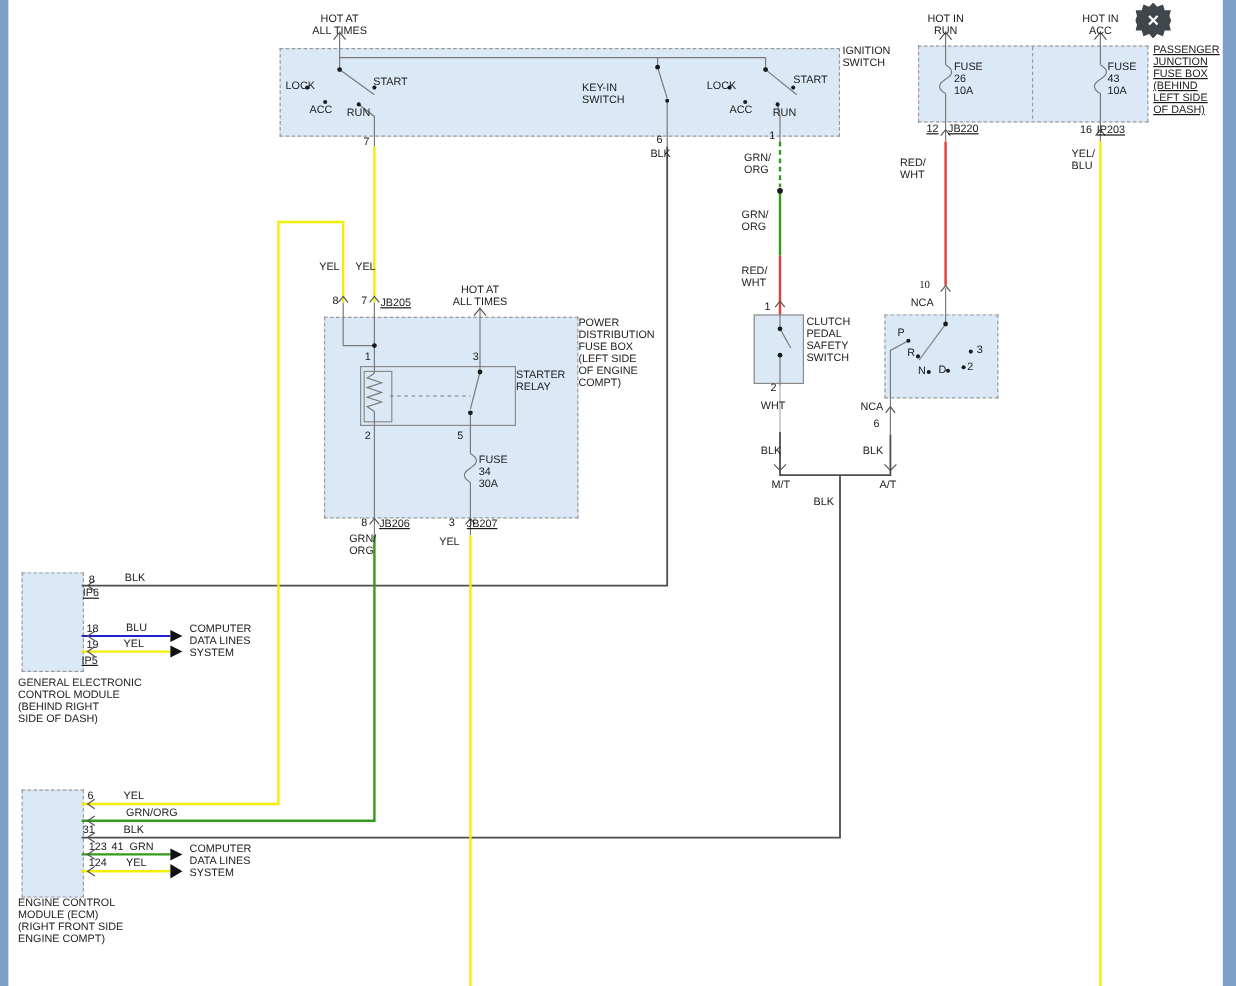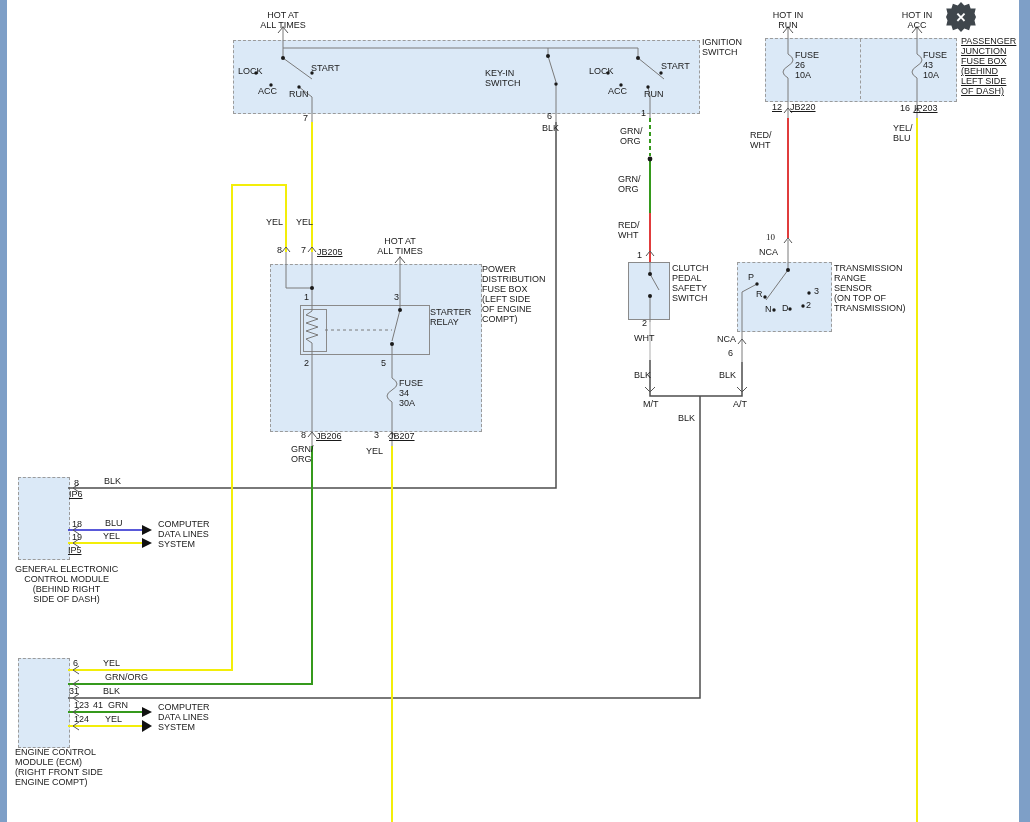--- a/index.html
+++ b/index.html
@@ -264,25 +264,20 @@
 SWITCH</div>
   <div class="lbl" style="left:642px;top:318px;">2</div>
   <div class="lbl" style="left:634px;top:333px;">WHT</div>
   <div class="lbl" style="left:634px;top:370px;">BLK</div>
   <div class="lbl" style="left:643px;top:399px;">M/T</div>
   <div class="lbl" style="left:733px;top:399px;">A/T</div>
   <div class="lbl" style="left:678px;top:413px;">BLK</div>
 
   <div class="lbl" style="left:766px;top:232px;font-family:Liberation Serif, serif;">10</div>
   <div class="lbl" style="left:759px;top:247px;">NCA</div>
-  <div class="lbl" style="left:834px;top:263px;">TRANSMISSION
-RANGE
-SENSOR
-(ON TOP OF
-TRANSMISSION)</div>
   <div class="lbl" style="left:748px;top:272px;">P</div>
   <div class="lbl" style="left:756px;top:289px;">R</div>
   <div class="lbl" style="left:765px;top:304px;">N</div>
   <div class="lbl" style="left:782px;top:303px;">D</div>
   <div class="lbl" style="left:814px;top:286px;">3</div>
   <div class="lbl" style="left:806px;top:300px;">2</div>
   <div class="lbl" style="left:717px;top:334px;">NCA</div>
   <div class="lbl" style="left:728px;top:348px;">6</div>
   <div class="lbl" style="left:719px;top:370px;">BLK</div>
 
@@ -290,21 +285,21 @@
   <div class="lbl" style="left:104px;top:476px;">BLK</div>
   <div class="lbl u" style="left:69px;top:489px;">IP6</div>
   <div class="lbl" style="left:72px;top:519px;">18</div>
   <div class="lbl" style="left:105px;top:518px;">BLU</div>
   <div class="lbl" style="left:72px;top:532px;">19</div>
   <div class="lbl" style="left:103px;top:531px;">YEL</div>
   <div class="lbl u" style="left:68px;top:545px;">IP5</div>
   <div class="lbl" style="left:158px;top:519px;">COMPUTER
 DATA LINES
 SYSTEM</div>
-  <div class="lbl" style="left:15px;top:564px;text-align:center;">GENERAL ELECTRONIC
+  <div class="lbl" style="left:15px;top:564px;">GENERAL ELECTRONIC
 CONTROL MODULE
 (BEHIND RIGHT
 SIDE OF DASH)</div>
 
   <div class="lbl" style="left:73px;top:658px;">6</div>
   <div class="lbl" style="left:103px;top:658px;">YEL</div>
   <div class="lbl" style="left:69px;top:700px;padding-left:24px;">41</div>
   <div class="lbl" style="left:105px;top:672px;">GRN/ORG</div>
   <div class="lbl" style="left:69px;top:686px;">31</div>
   <div class="lbl" style="left:103px;top:686px;">BLK</div>

